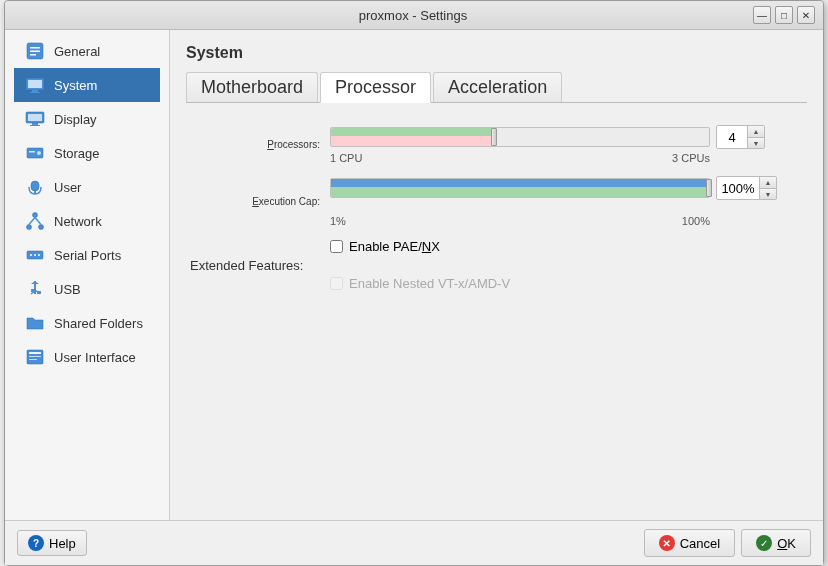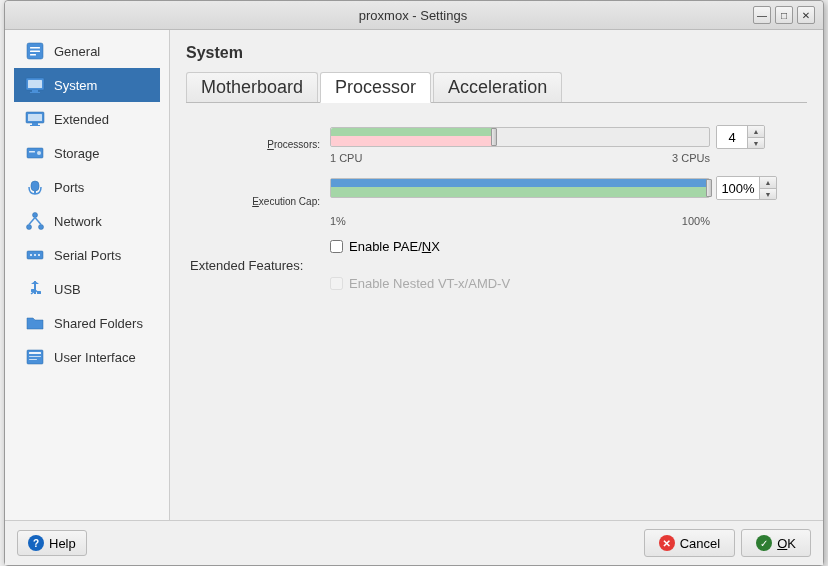--- a/index.html
+++ b/index.html
@@ -404,21 +404,21 @@
 
       <div class="sidebar-item">
         <div class="sidebar-icon">
           <svg class="icon-svg" viewBox="0 0 20 20" fill="none">
             <rect x="1" y="3" width="18" height="11" rx="1" fill="#4a90d9" stroke="#2a6aaa" stroke-width="0.5"></rect>
             <rect x="3" y="5" width="14" height="7" rx="0.5" fill="#c8dff5"></rect>
             <rect x="7" y="14" width="6" height="2" fill="#4a90d9"></rect>
             <rect x="5" y="16" width="10" height="1" fill="#4a90d9"></rect>
           </svg>
         </div>
-        <span class="sidebar-label">Extended</span>
+        <span class="sidebar-label">Display</span>
       </div>
 
       <div class="sidebar-item">
         <div class="sidebar-icon">
           <svg class="icon-svg" viewBox="0 0 20 20" fill="none">
             <rect x="2" y="5" width="16" height="10" rx="1" fill="#4a90d9" stroke="#2a6aaa" stroke-width="0.5"></rect>
             <circle cx="14" cy="10" r="2" fill="#c8dff5"></circle>
             <rect x="4" y="8" width="6" height="1.5" rx="0.5" fill="white" opacity="0.8"></rect>
           </svg>
         </div>
@@ -426,21 +426,21 @@
       </div>
 
       <div class="sidebar-item">
         <div class="sidebar-icon">
           <svg class="icon-svg" viewBox="0 0 20 20" fill="none">
             <rect x="6" y="4" width="8" height="10" rx="4" fill="#4a90d9" stroke="#2a6aaa" stroke-width="0.5"></rect>
             <rect x="9" y="14" width="2" height="3" fill="#4a90d9"></rect>
             <path d="M4 10 Q4 17 10 17 Q16 17 16 10" stroke="#4a90d9" stroke-width="1.5" fill="none"></path>
           </svg>
         </div>
-        <span class="sidebar-label">Ports</span>
+        <span class="sidebar-label">User</span>
       </div>
 
       <div class="sidebar-item">
         <div class="sidebar-icon">
           <svg class="icon-svg" viewBox="0 0 20 20" fill="none">
             <circle cx="10" cy="4" r="2.5" fill="#4a90d9" stroke="#2a6aaa" stroke-width="0.5"></circle>
             <circle cx="4" cy="16" r="2.5" fill="#4a90d9" stroke="#2a6aaa" stroke-width="0.5"></circle>
             <circle cx="16" cy="16" r="2.5" fill="#4a90d9" stroke="#2a6aaa" stroke-width="0.5"></circle>
             <line x1="10" y1="6.5" x2="4" y2="13.5" stroke="#4a90d9" stroke-width="1.5"></line>
             <line x1="10" y1="6.5" x2="16" y2="13.5" stroke="#4a90d9" stroke-width="1.5"></line>

